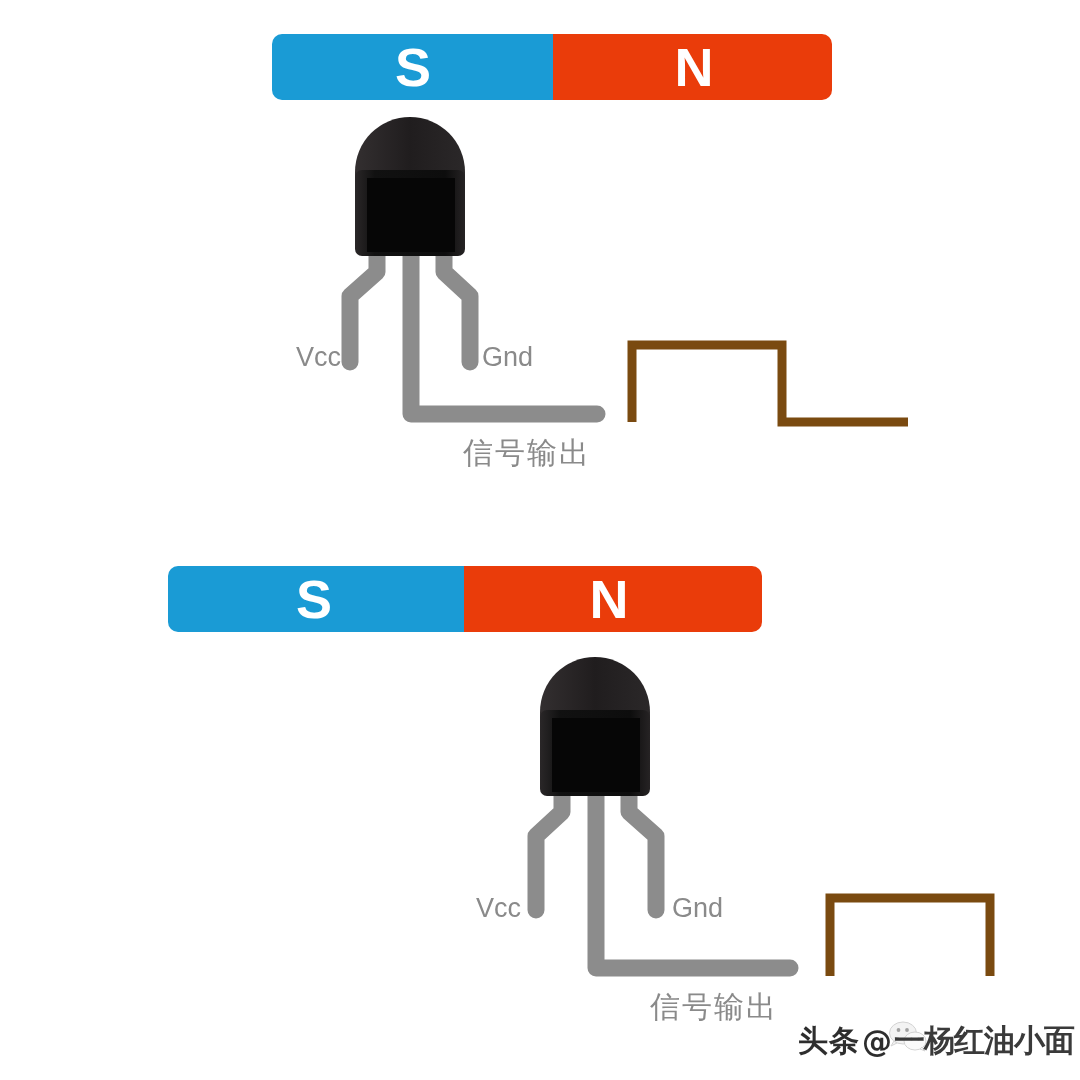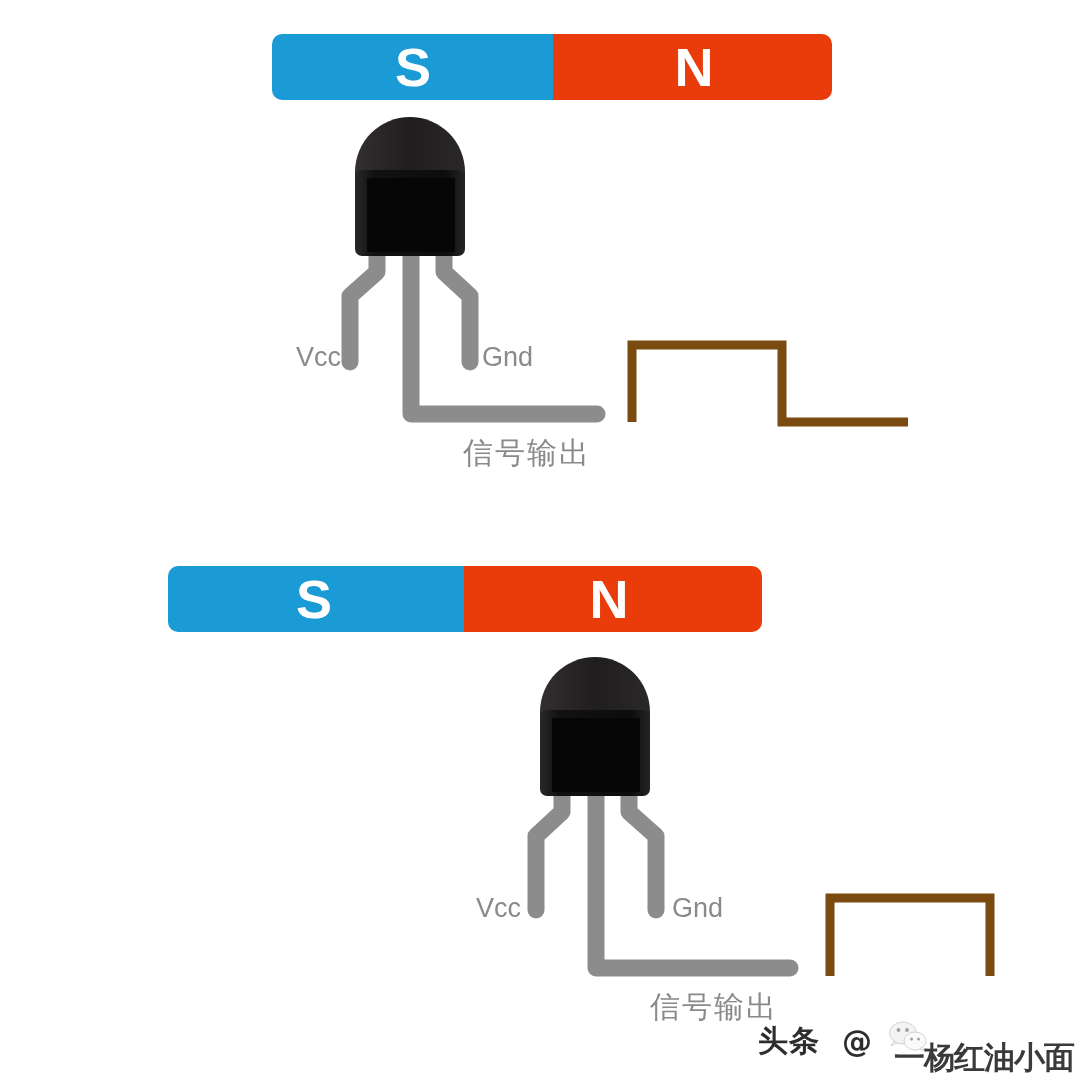--- a/index.html
+++ b/index.html
@@ -48,21 +48,21 @@
     letter-spacing: 2px;
     dominant-baseline: central;
   }
   .watermark {
     position: absolute;
     right: 8px;
     bottom: 10px;
     height: 58px;
     display: flex;
     align-items: center;
-    gap: 22px;
+    gap: 2px;
     opacity: 0.92;
   }
   .wm-head {
     font-family: "DejaVu Sans", sans-serif;
     font-size: 30px;
     font-weight: bold;
     color: #1c1c1c;
     letter-spacing: 1px;
     white-space: nowrap;
   }
@@ -83,21 +83,20 @@
     top: 50%;
     transform: translateY(-50%);
     font-family: "DejaVu Sans", sans-serif;
     font-size: 31px;
     font-weight: bold;
     white-space: nowrap;
     letter-spacing: -1px;
   }
   .wm-layer-back {
     color: #2a2a2a;
-    margin-top: 17px;
   }
   .wm-layer-front {
     color: #4a4a4a;
     -webkit-text-stroke: 1px #ffffff;
     opacity: 0.95;
     left: 2px;
     top: calc(50% - 4px);
   }
   .wm-logo {
     position: absolute;

